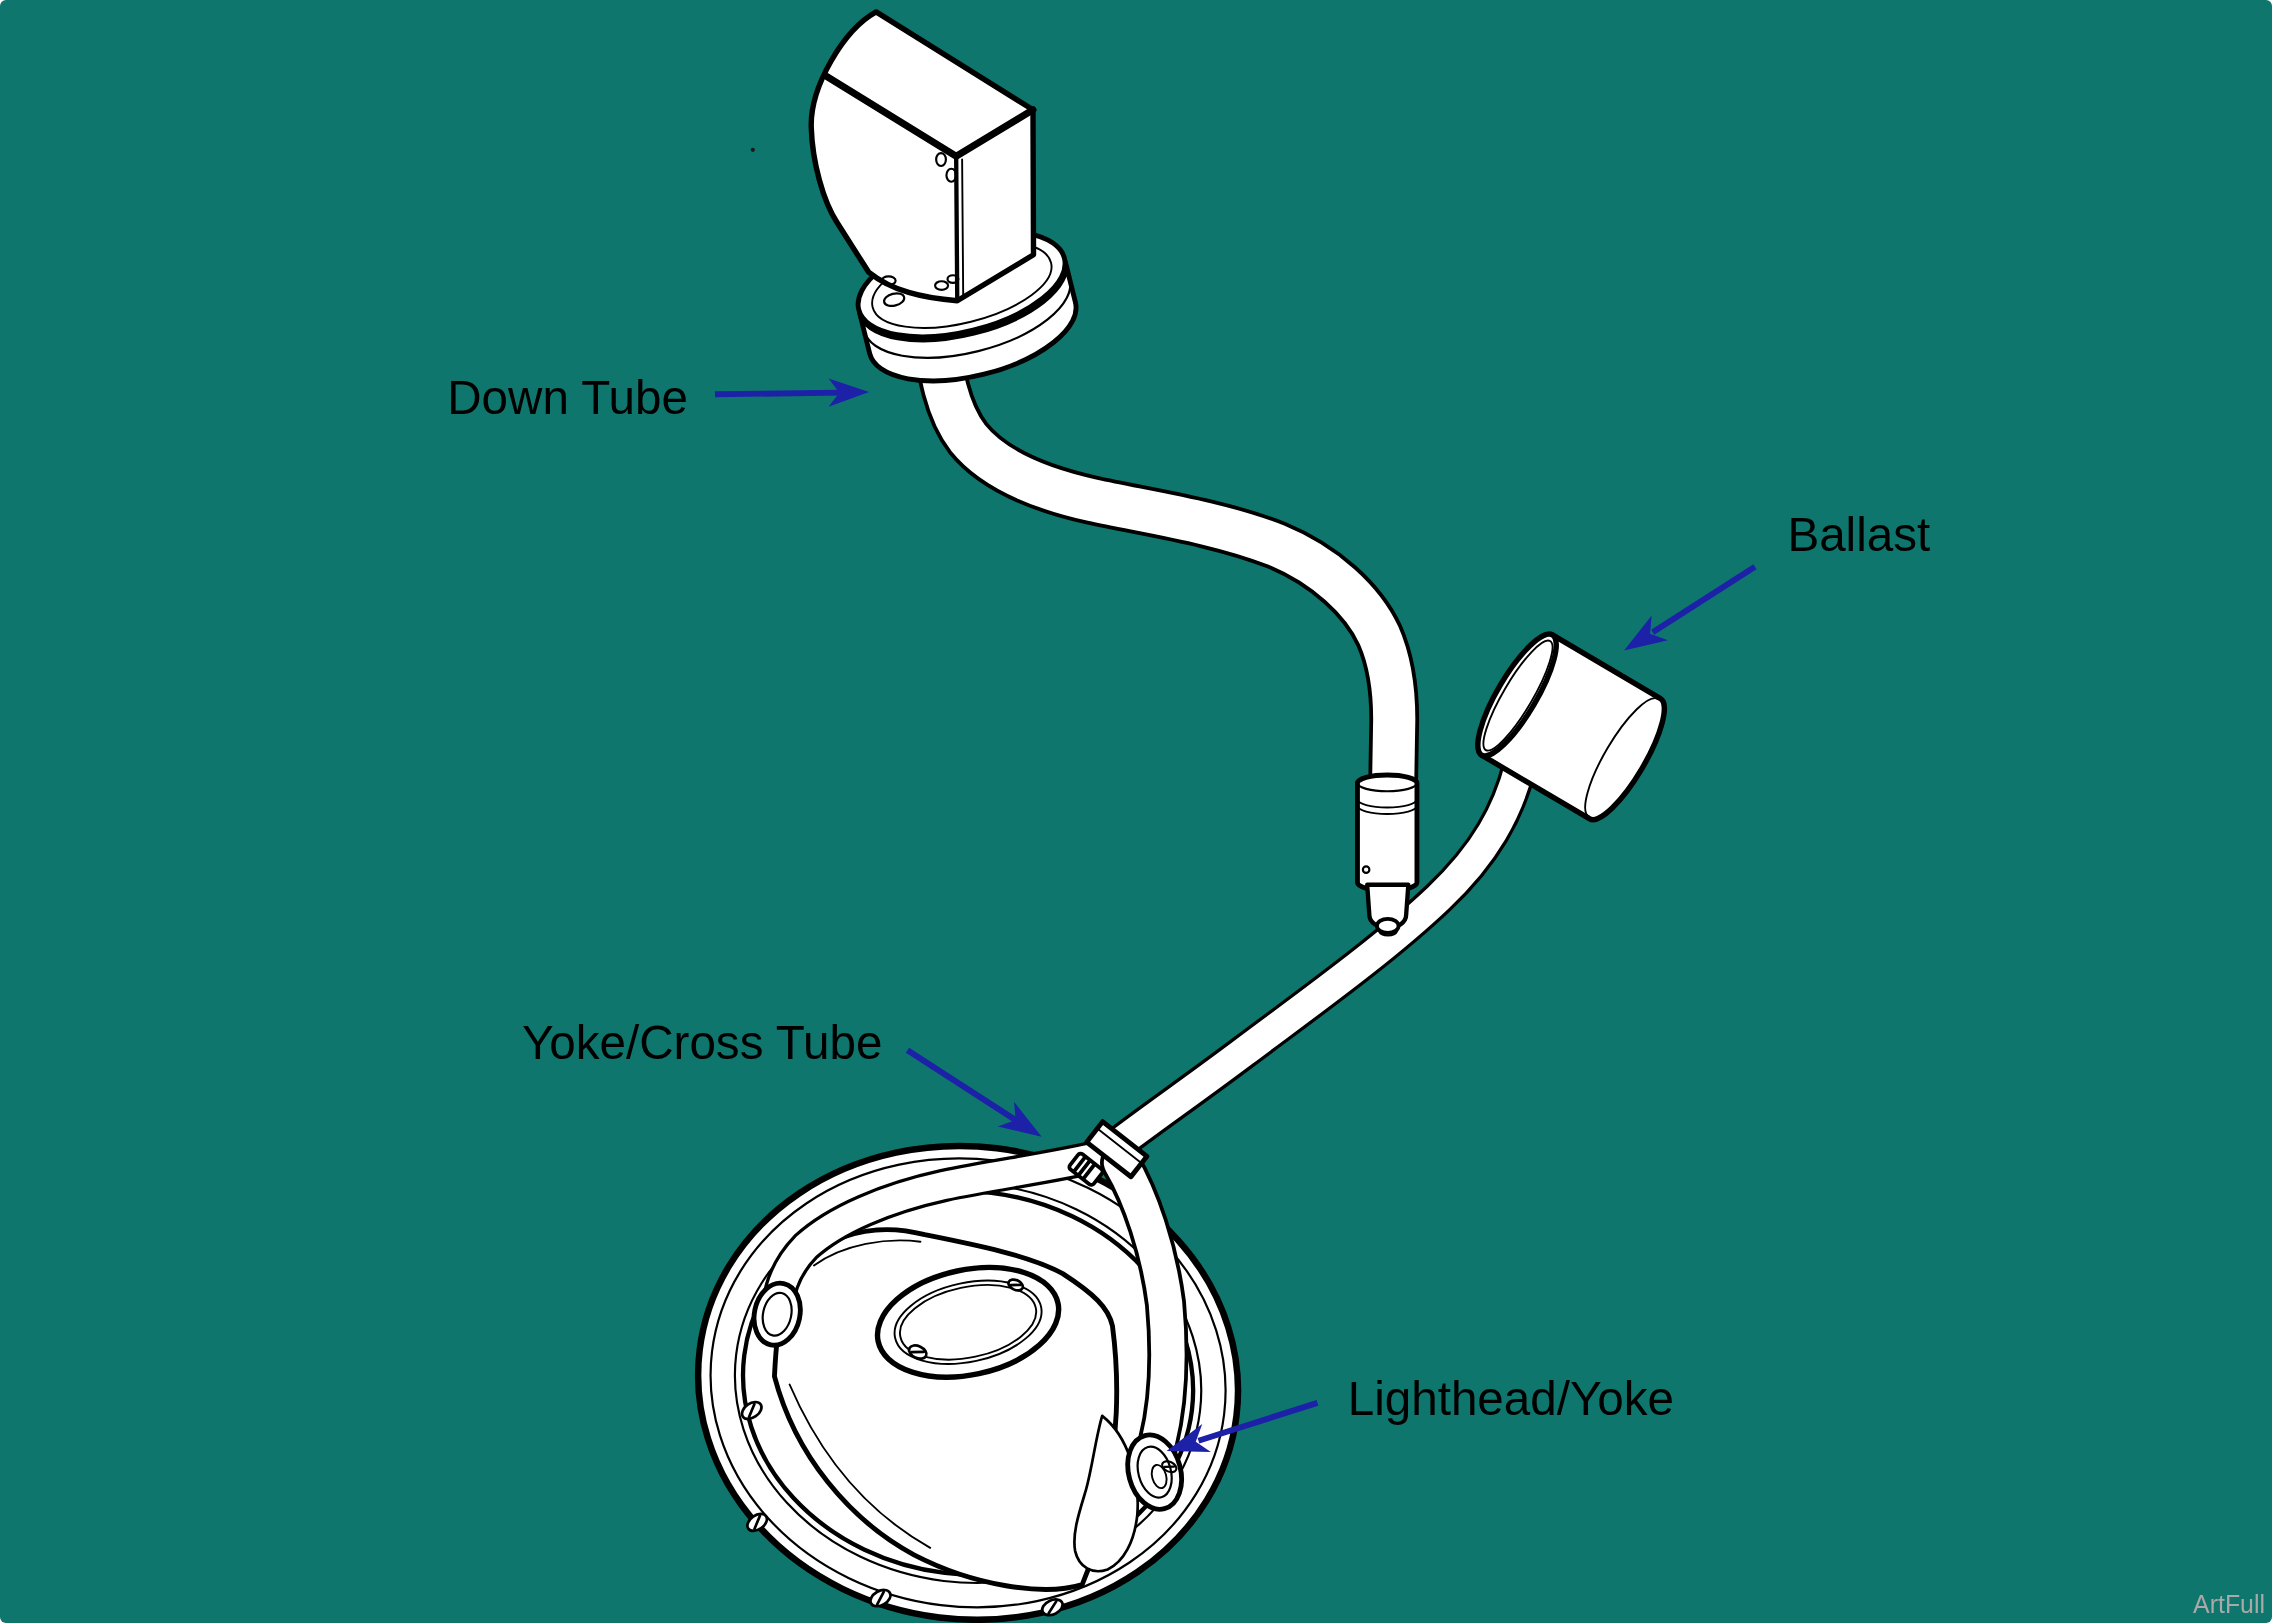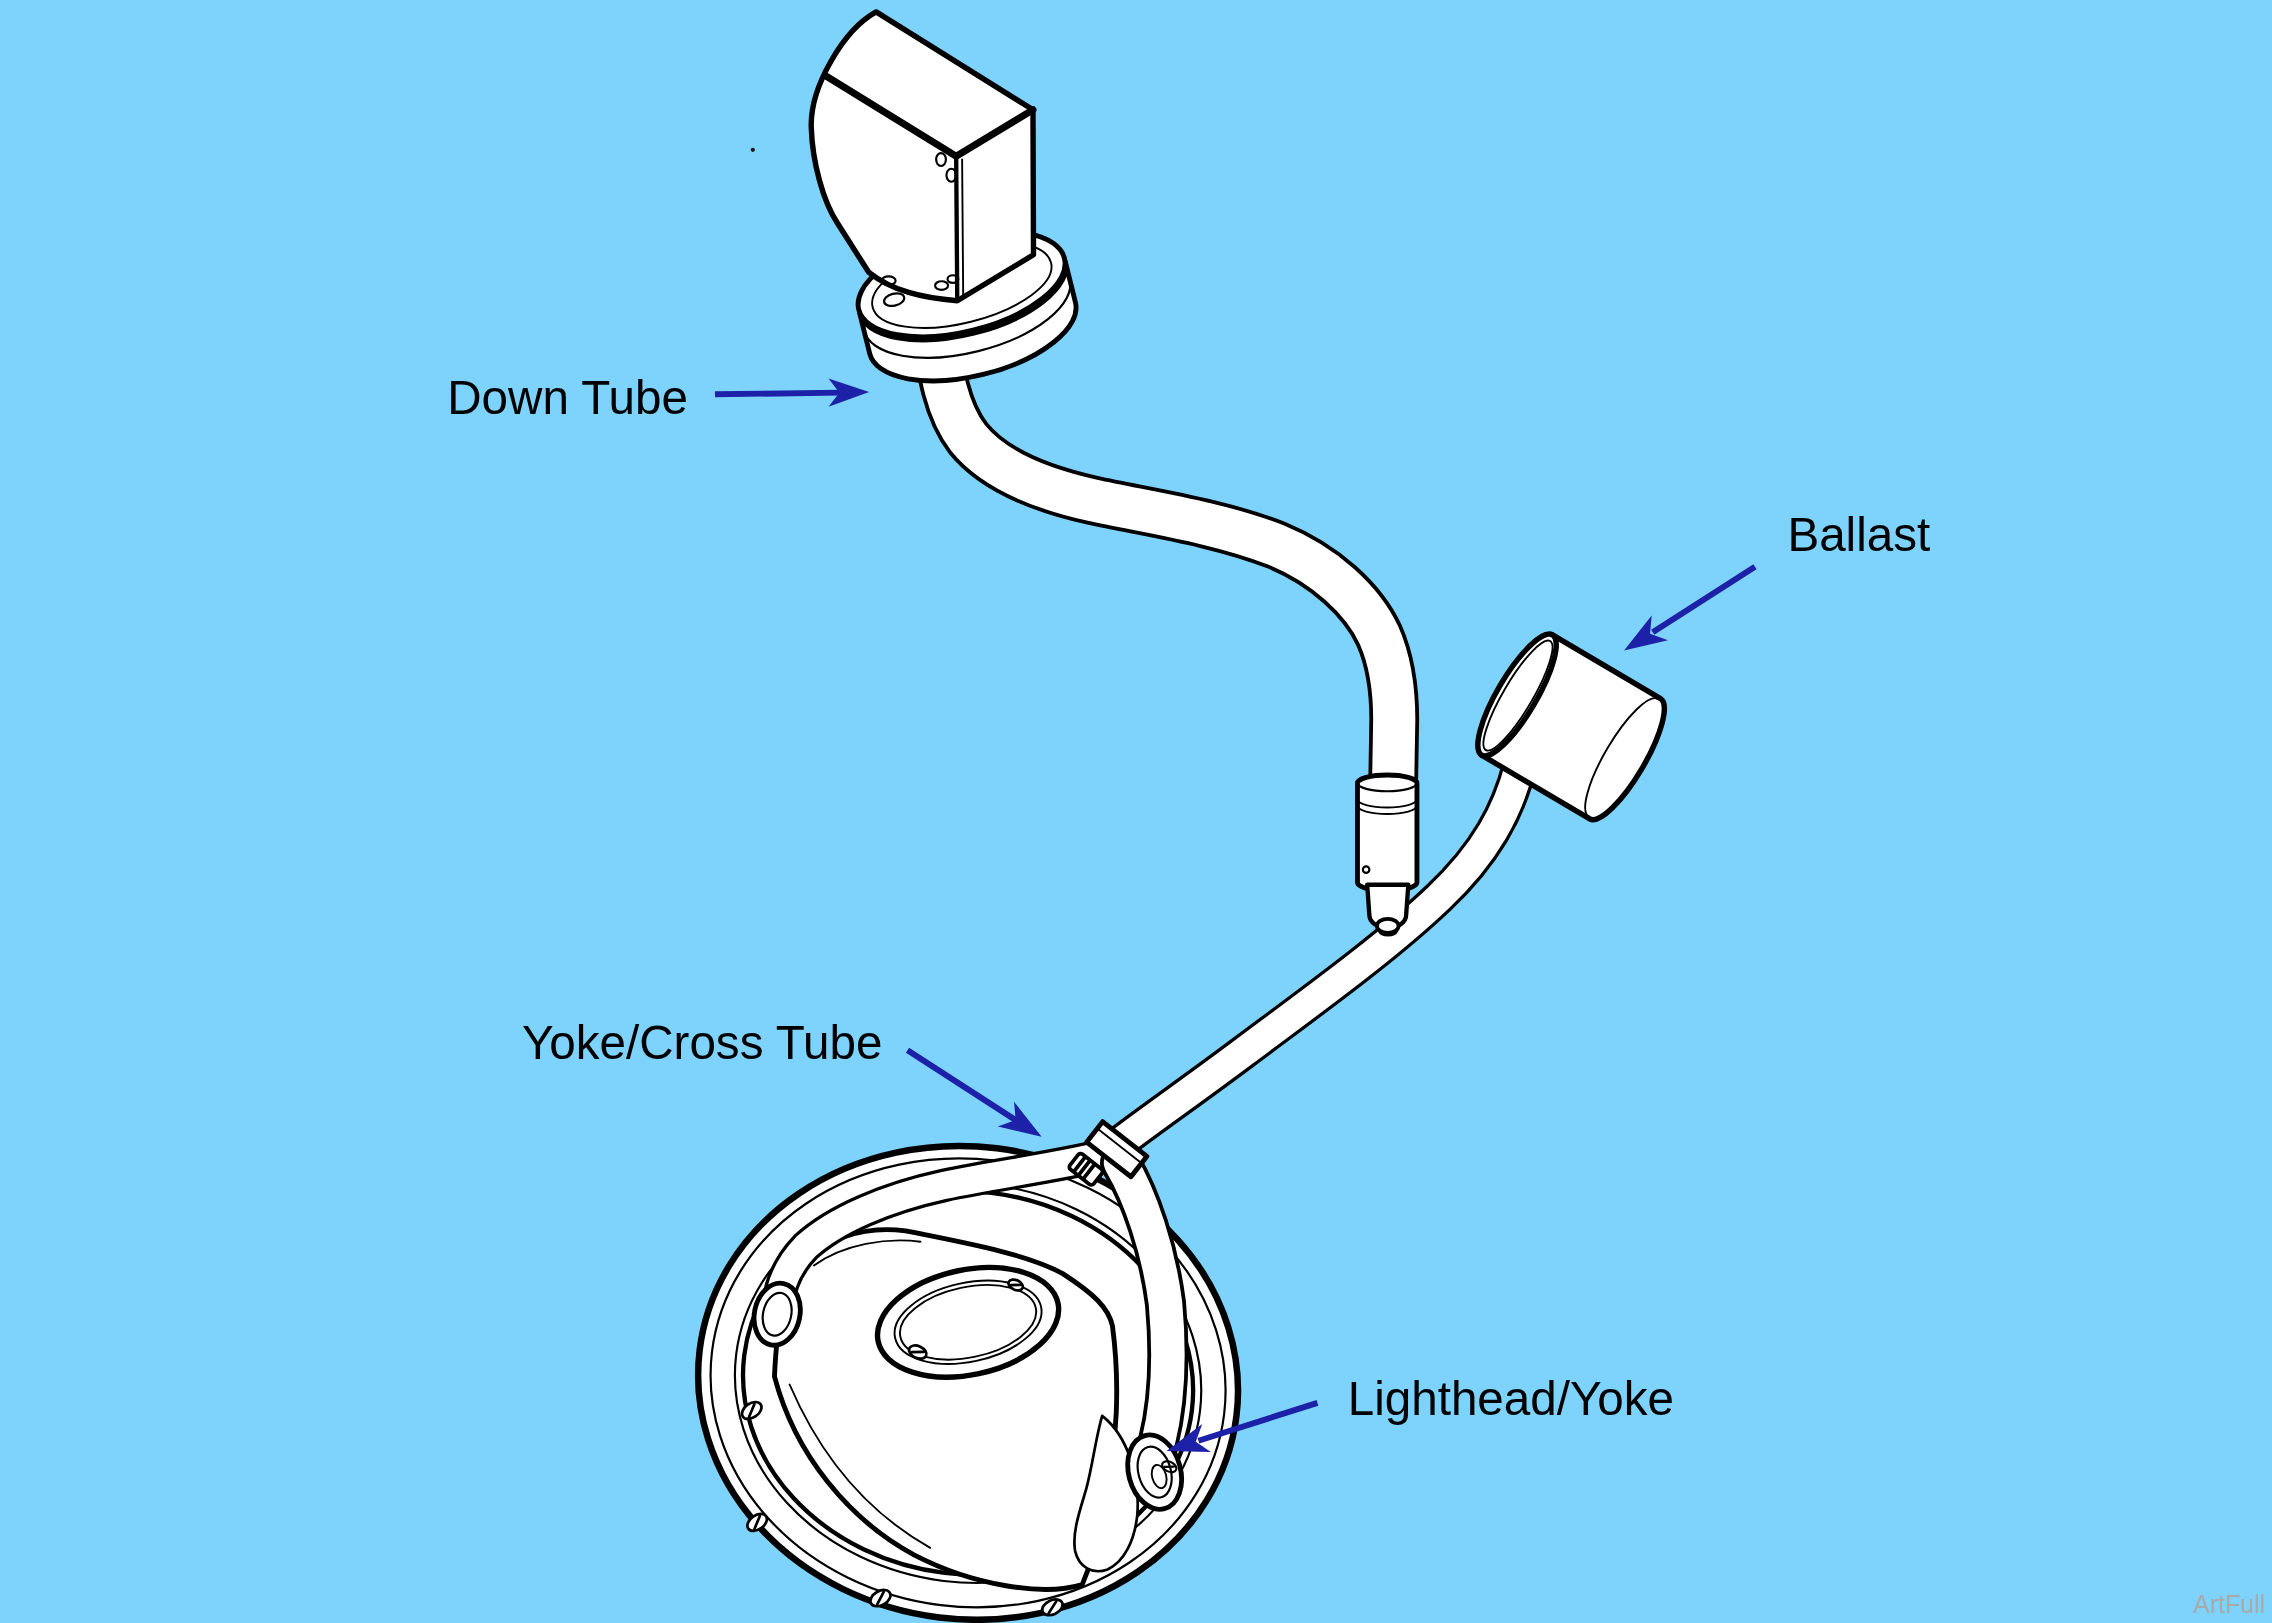--- a/index.html
+++ b/index.html
@@ -1,16 +1,16 @@
 <!DOCTYPE html>
 <html style="font-size:8.7px"><head>
 <meta charset="utf-8">
 <style>
   html,body{margin:0;padding:0;background:#ffffff;width:100%;height:100%;}
-  .stage{width:100vw;height:100vh;max-width:100%;display:block;background:#7dd3fc;}
+  .stage{width:100vw;height:100vh;max-width:100%;display:block;background:#0f766e;border-radius:6px;}
   svg{display:block;width:100%;height:100%;}
   .lbl{font-family:"Liberation Sans","DejaVu Sans",sans-serif;font-size:88px;}
   .wm{font-family:"Liberation Sans","DejaVu Sans",sans-serif;font-size:46px;}
   .ln{stroke:#000;fill:none;stroke-linecap:round;stroke-linejoin:round;}
   .wfill{fill:#fff;}
 </style>
 </head>
 <body>
 
 <div class="stage">

